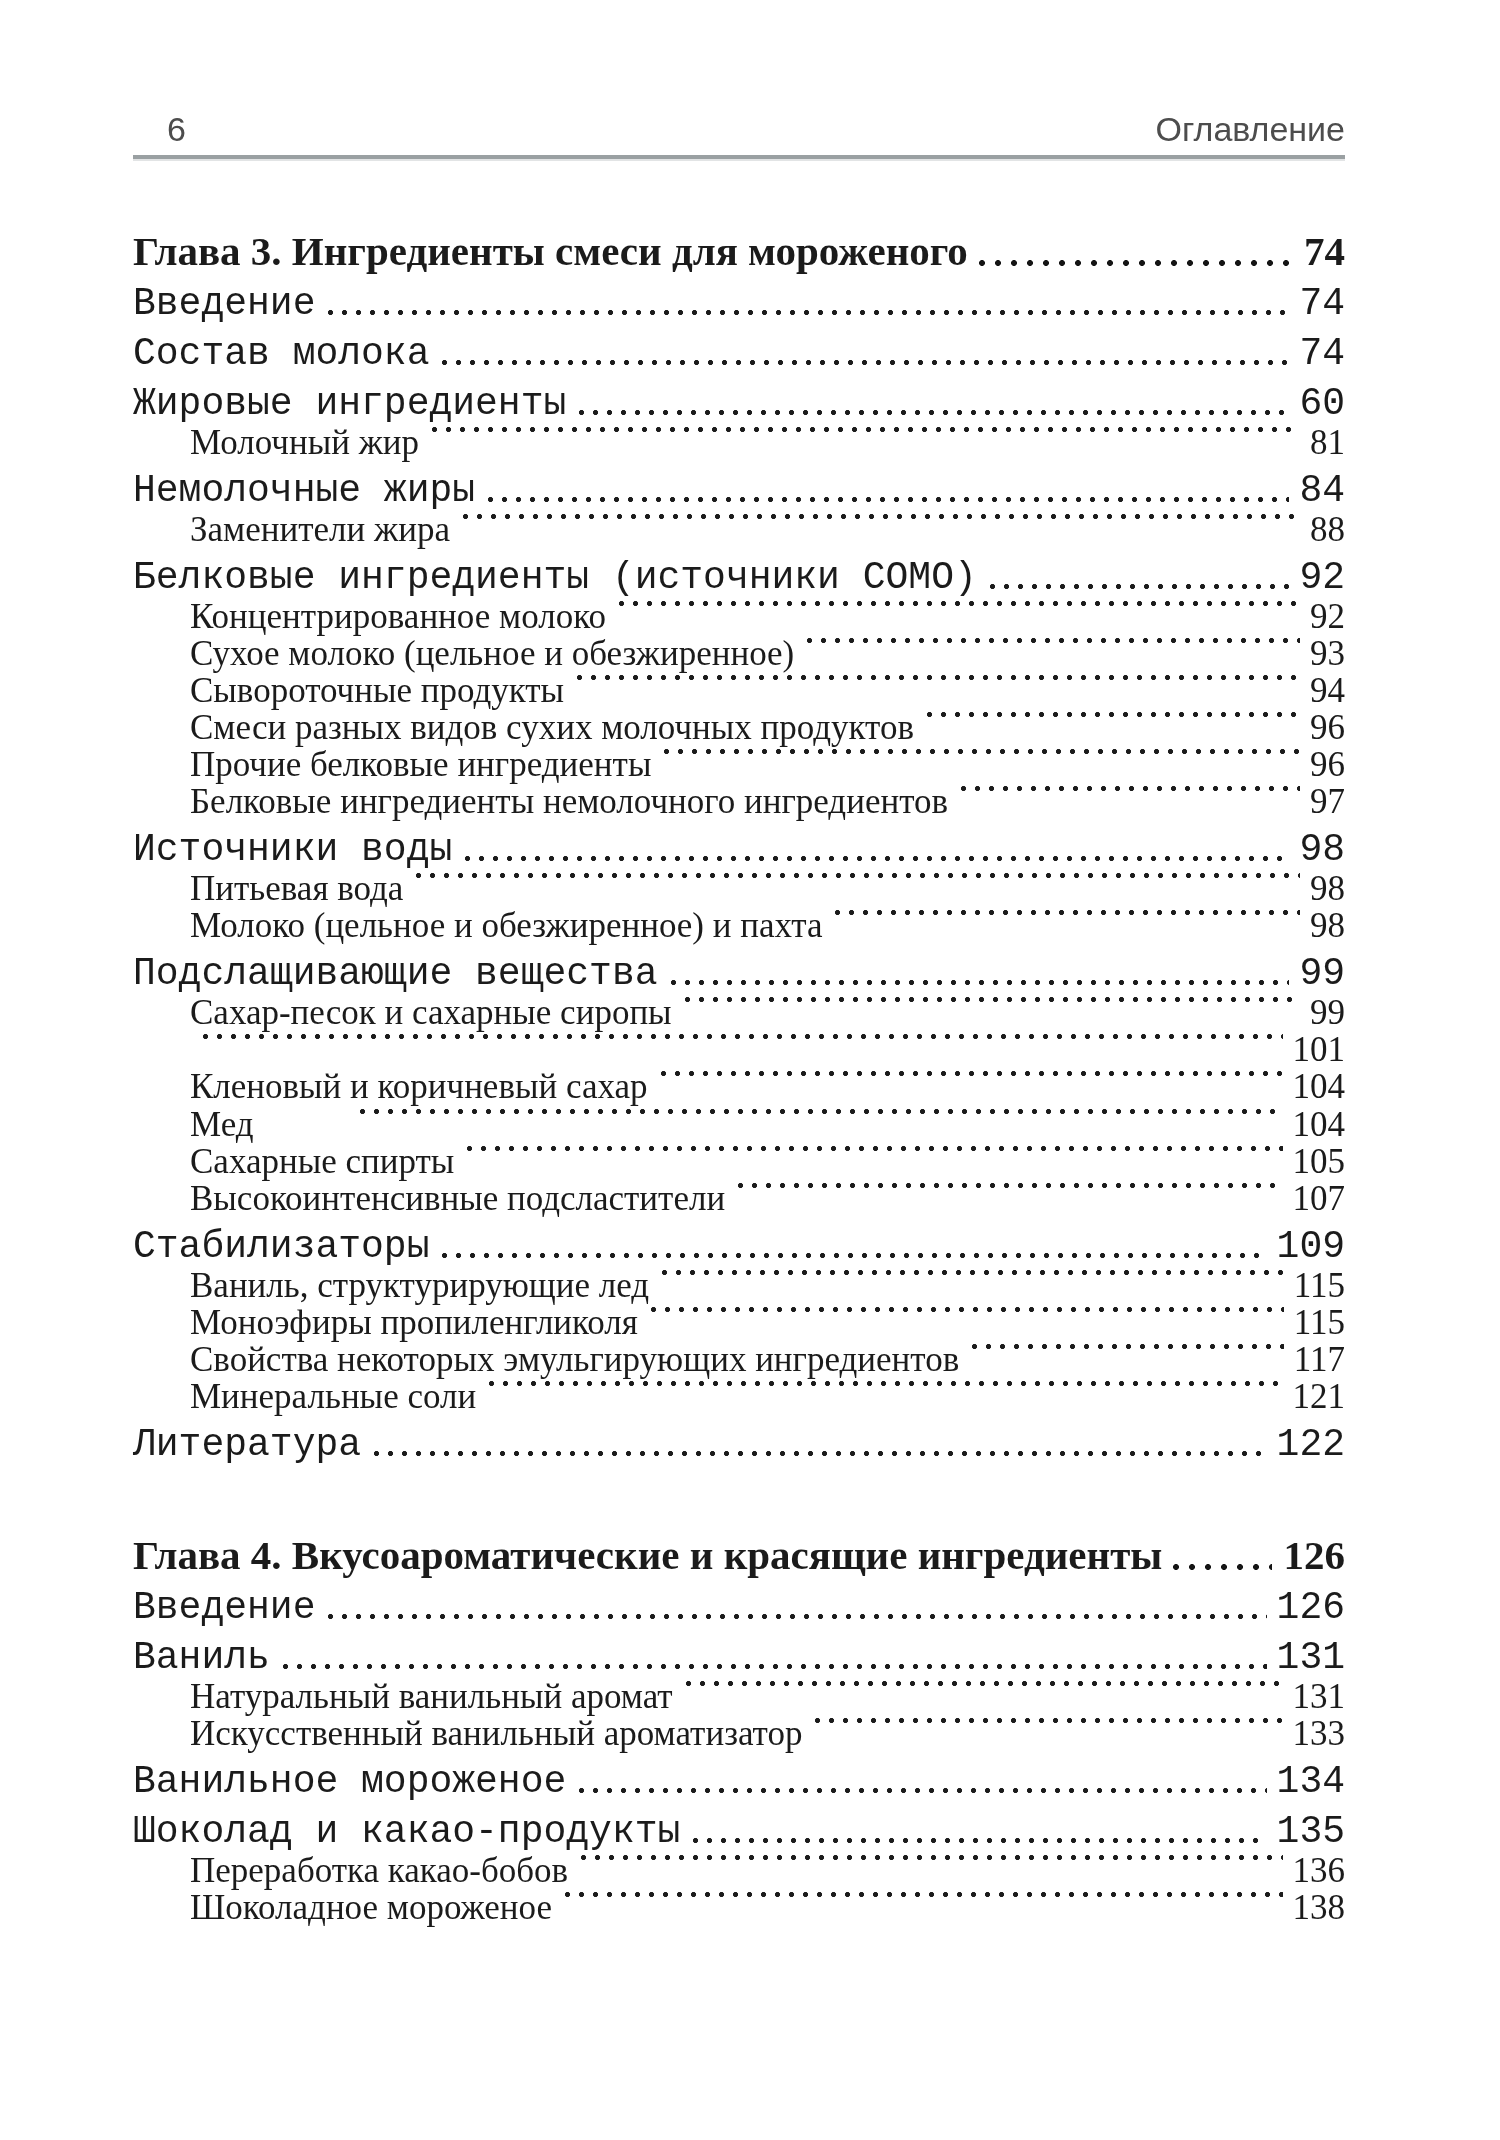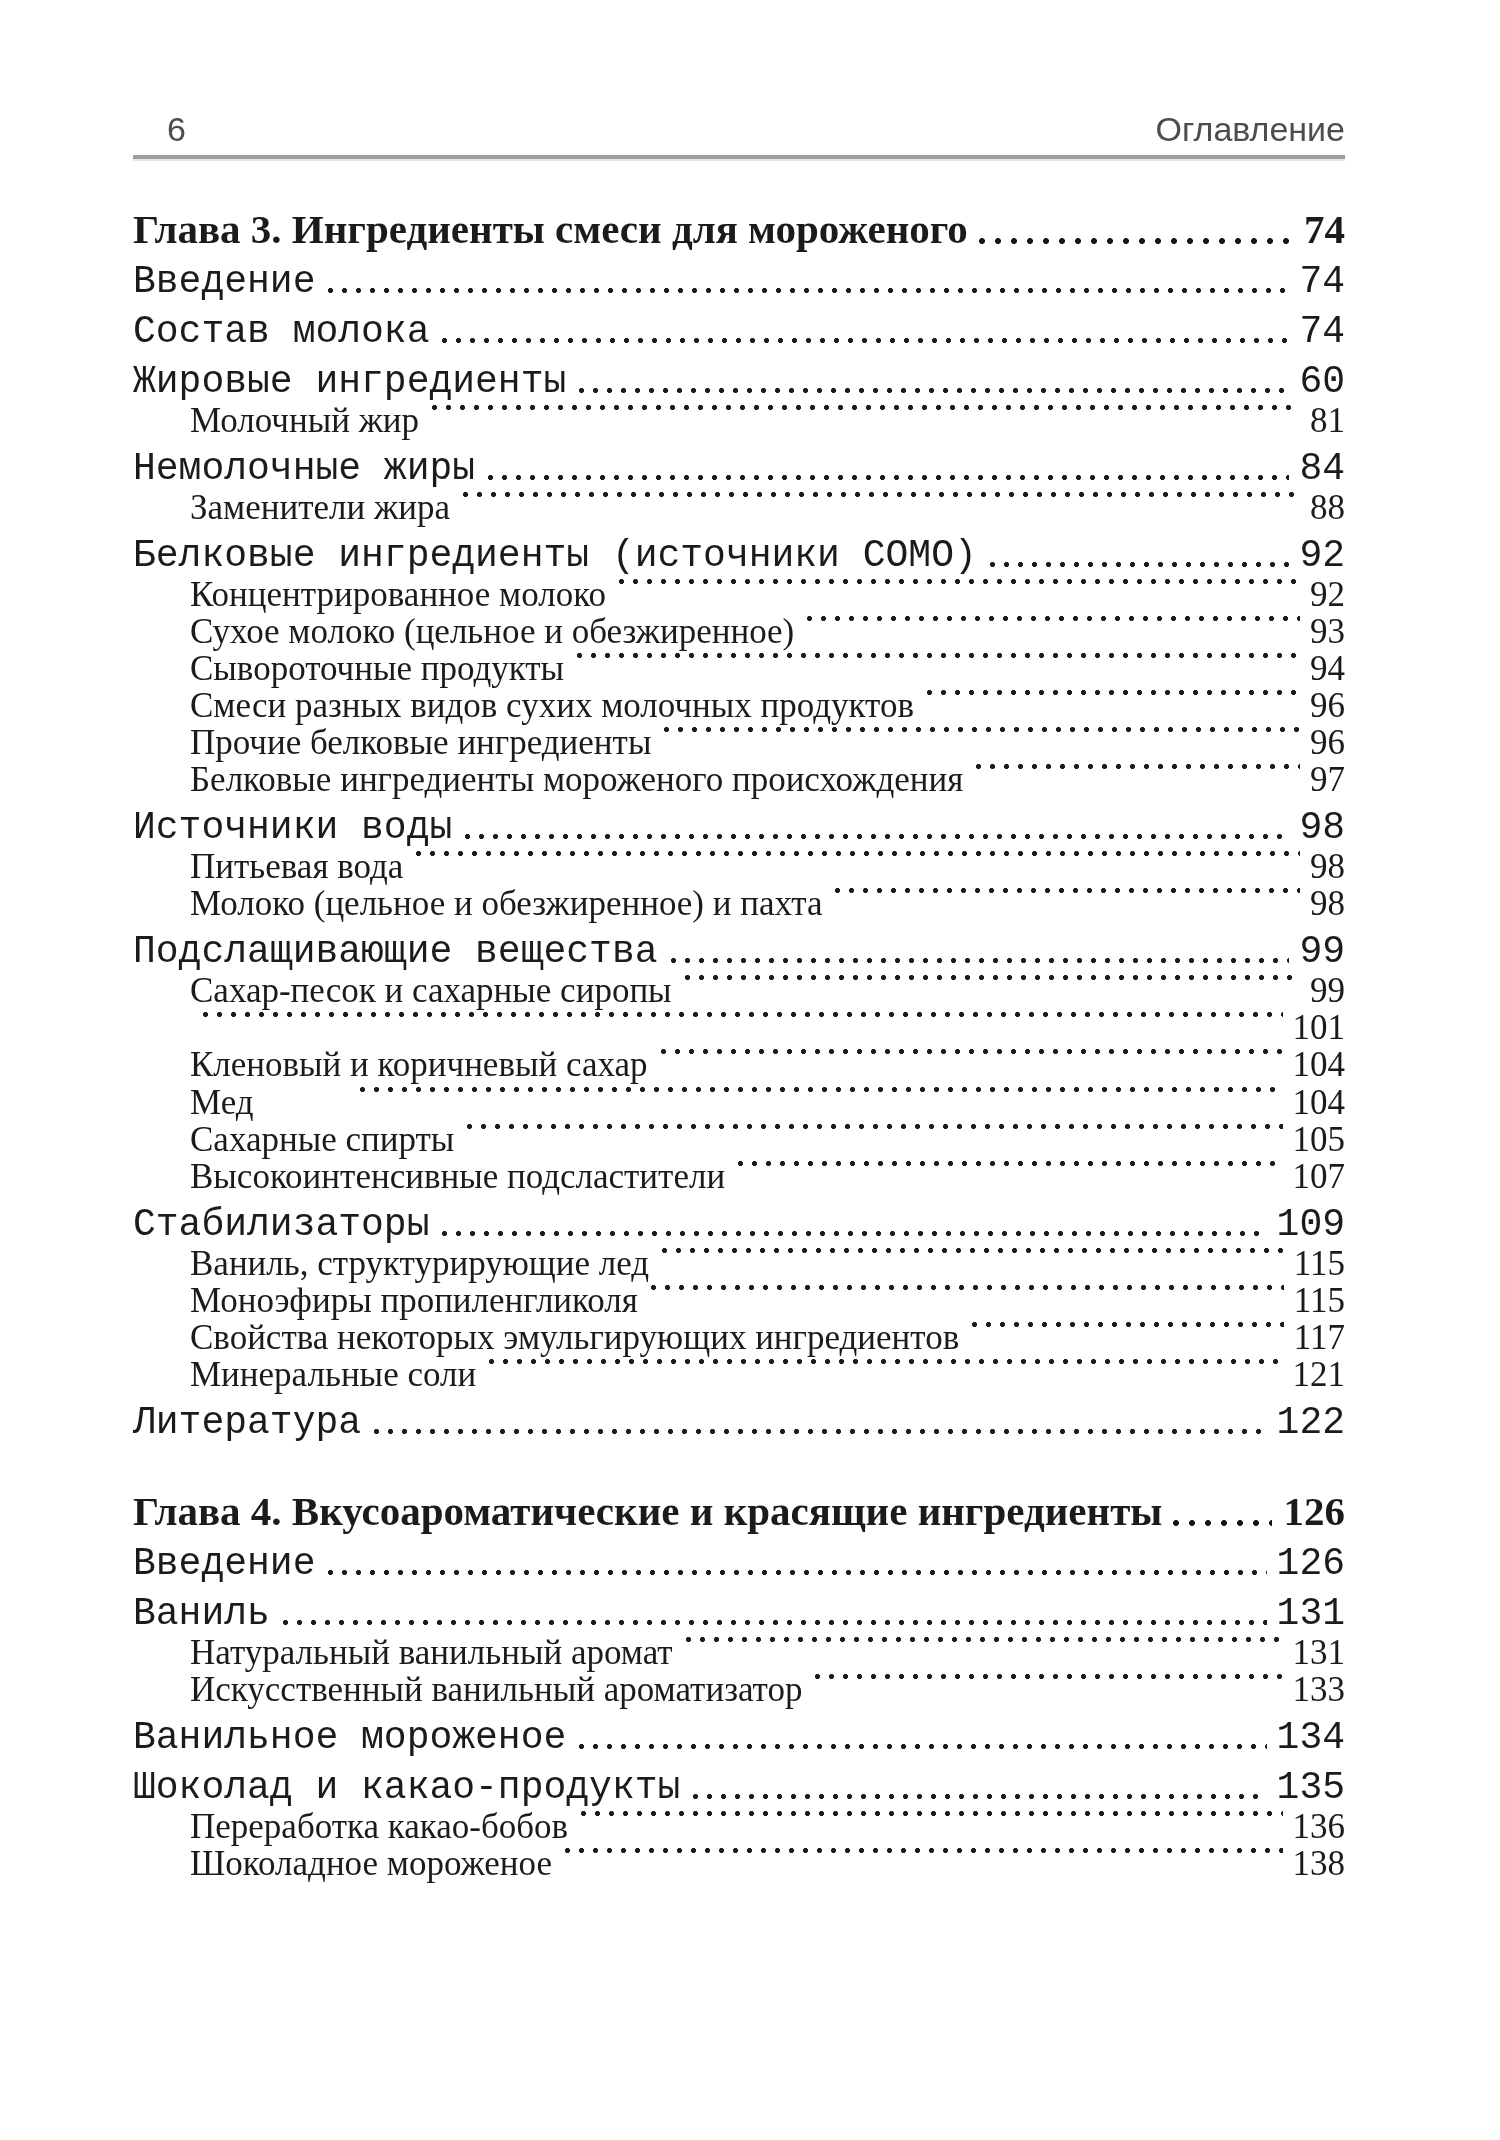--- a/index.html
+++ b/index.html
@@ -32,21 +32,21 @@
     line-height: 1;
     padding-left: 34px;
     padding-bottom: 9px;
   }
   .rule {
     height: 4px;
     background: #9aa0a2;
     border-bottom: 2px solid #e2e4e5;
   }
   
-  .toc-section { margin-top: 46px; }
+  .toc-section { margin-top: 68px; }
   .row {
     display: flex;
     align-items: baseline;
   }
   .row .title { white-space: nowrap; }
   .row .leader {
     flex: 1 1 auto;
     min-width: 24px;
     height: 7px;
     align-self: baseline;
@@ -159,21 +159,21 @@
           <span class="title">Смеси разных видов сухих молочных продуктов</span>
           <span class="leader"></span>
           <span class="pnum">96</span>
         </div>
         <div class="row lvl2">
           <span class="title">Прочие белковые ингредиенты</span>
           <span class="leader"></span>
           <span class="pnum">96</span>
         </div>
         <div class="row lvl2">
-          <span class="title">Белковые ингредиенты мороженого происхождения</span>
+          <span class="title">Белковые ингредиенты немолочного ингредиентов</span>
           <span class="leader"></span>
           <span class="pnum">97</span>
         </div>
         <div class="row lvl1">
           <span class="title">Источники воды</span>
           <span class="leader"></span>
           <span class="pnum">98</span>
         </div>
         <div class="row lvl2">
           <span class="title">Питьевая вода</span>

